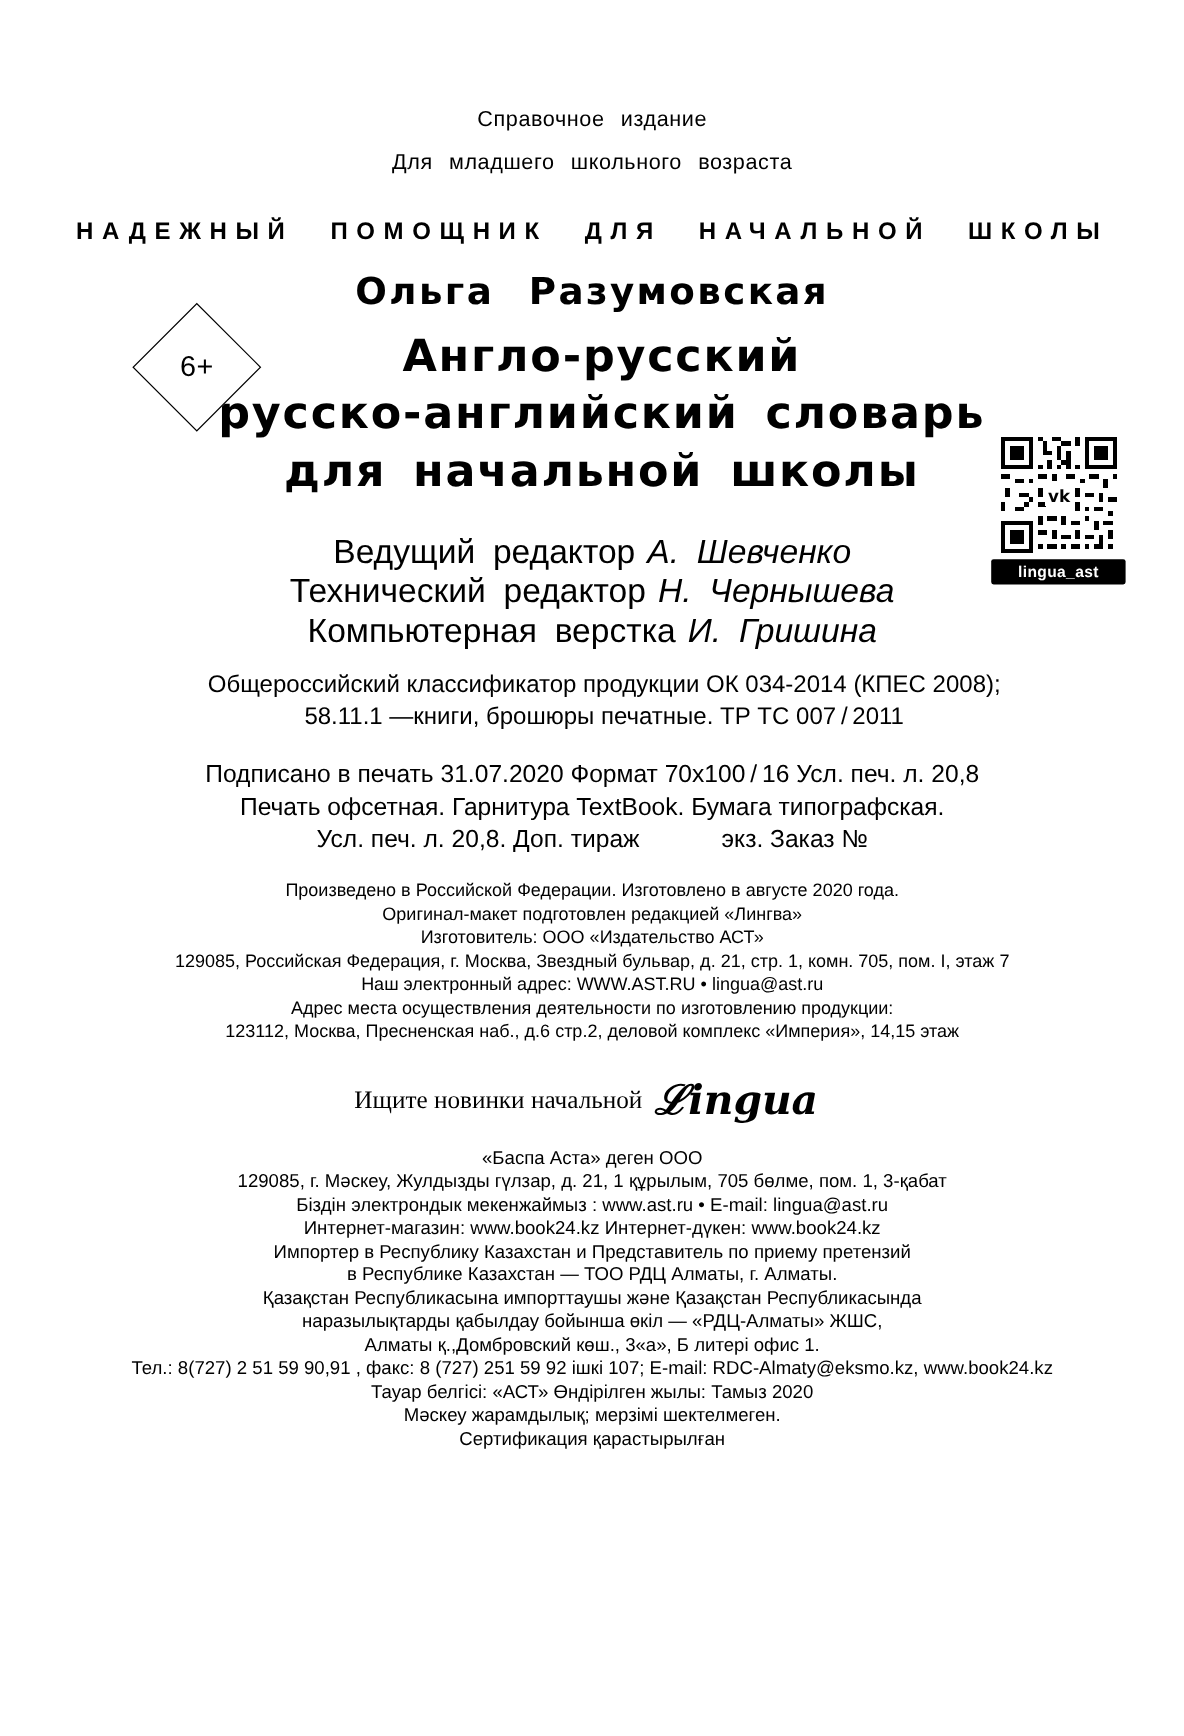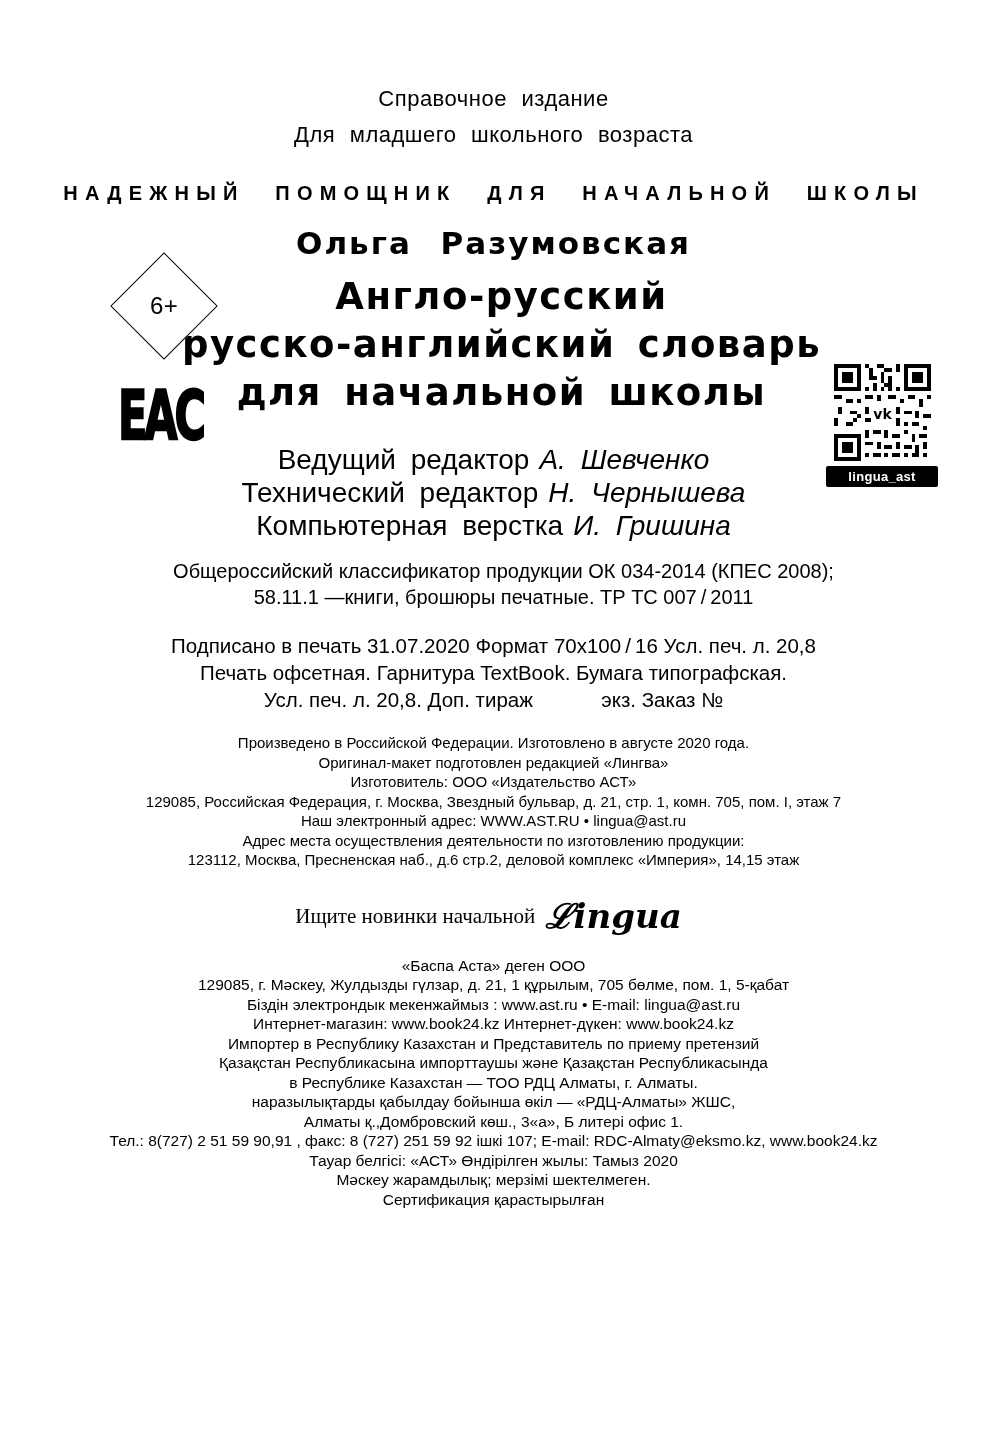--- a/index.html
+++ b/index.html
@@ -6,21 +6,21 @@
   .page{
     position:relative;
     width:987px;height:1447px;
     background:#fff;color:#000;
     font-family:"Liberation Sans",sans-serif;
     overflow:hidden;
     box-sizing:border-box;
     padding-top:86px;
     text-align:center;
   }
-  .edition-line{font-size:22px;line-height:26px;word-spacing:8px;letter-spacing:0.5px;}
+  .edition-line{font-size:18px;line-height:26px;word-spacing:8px;letter-spacing:0.5px;}
   .edition-line + .edition-line{margin-top:10px;}
   .series-line{
     margin-top:34px;
     font-size:20px;font-weight:bold;
     letter-spacing:0.36em;word-spacing:0.9em;
     text-transform:uppercase;
   }
   .author{
     margin-top:20px;
     font-size:31px;font-weight:bold;
@@ -142,41 +142,38 @@
     <div>123112, Москва, Пресненская наб., д.6 стр.2, деловой комплекс «Империя», 14,15 этаж</div>
   </div>
 
   <div class="lingua-line">
     <span>Ищите новинки начальной</span>
     <span class="lingua-logo">ℒingua</span>
   </div>
 
   <div class="kazakh">
     <div>«Баспа Аста» деген ООО</div>
-    <div>129085, г. Мәскеу, Жулдызды гүлзар, д. 21, 1 құрылым, 705 бөлме, пом. 1, 5-қабат</div>
+    <div>129085, г. Мәскеу, Жулдызды гүлзар, д. 21, 1 құрылым, 705 бөлме, пом. 1, 3-қабат</div>
     <div>Біздін электрондык мекенжаймыз : www.ast.ru • E-mail: lingua@ast.ru</div>
     <div>Интернет-магазин: www.book24.kz Интернет-дүкен: www.book24.kz</div>
     <div>Импортер в Республику Казахстан и Представитель по приему претензий</div>
+    <div>в Республике Казахстан — ТОО РДЦ Алматы, г. Алматы.</div>
     <div>Қазақстан Республикасына импорттаушы және Қазақстан Республикасында</div>
-    <div>в Республике Казахстан — ТОО РДЦ Алматы, г. Алматы.</div>
     <div>наразылықтарды қабылдау бойынша өкіл — «РДЦ-Алматы» ЖШС,</div>
     <div>Алматы қ.,Домбровский көш., 3«а», Б литері офис 1.</div>
     <div>Тел.: 8(727) 2 51 59 90,91 , факс: 8 (727) 251 59 92 ішкі 107; E-mail: RDC-Almaty@eksmo.kz, www.book24.kz</div>
     <div>Тауар белгісі: «АСТ» Өндірілген жылы: Тамыз 2020</div>
     <div>Мәскеу жарамдылық; мерзімі шектелмеген.</div>
     <div>Сертификация қарастырылған</div>
   </div>
 
   <div class="age-badge">
     <span class="age-text">6+</span>
   </div>
 
-  <div class="eac-mark">
-    <span class="eac-text">ЕАС</span>
-  </div>
 
   <div class="qr-block">
     <svg class="qr-svg" viewBox="0 0 25 25" xmlns="http://www.w3.org/2000/svg">
       <rect x="0" y="0" width="25" height="25" fill="#ffffff"></rect>
       <path fill="#000000" d="M0 0h7v7H0z M18 0h7v7h-7z M0 18h7v7H0z"></path>
       <path fill="#ffffff" d="M1 1h5v5H1z M19 1h5v5h-5z M1 19h5v5H1z"></path>
       <path fill="#000000" d="M2 2h3v3H2z M20 2h3v3h-3z M2 20h3v3H2z"></path>
       <path fill="#000000" d="M8 0h1v1H8z M11 0h2v1h-2z M16 0h1v2h-1z M9 1h1v2H9z M13 1h2v1h-2z M12 2h1v3h-1z M9 3h2v1H9z M14 3h1v2h-1z M10 5h1v1h-1z M13 5h2v1h-2z M8 6h1v1H8z M10 6h1v1h-1z M12 6h1v1h-1z M14 6h1v1h-1z M16 6h1v1h-1z"></path>
       <path fill="#000000" d="M0 8h2v1H0z M3 9h2v1H3z M6 9h1v1H6z M1 11h1v2H1z M4 12h2v1H4z M0 14h1v2H0z M3 15h2v1H3z M5 14h1v1H5z M6 13h1v1H6z"></path>
       <path fill="#000000" d="M8 8h2v1H8z M11 8h1v2h-1z M14 8h2v1h-2z M17 9h1v1h-1z M19 8h2v1h-2z M22 9h1v2h-1z M24 8h1v1h-1z M8 11h1v2H8z M16 11h1v2h-1z M18 12h2v1h-2z M21 12h1v2h-1z M23 13h2v1h-2z M8 14h2v1H8z M16 14h1v2h-1z M18 15h1v1h-1z M20 15h2v1h-2z M23 16h1v1h-1z"></path>

